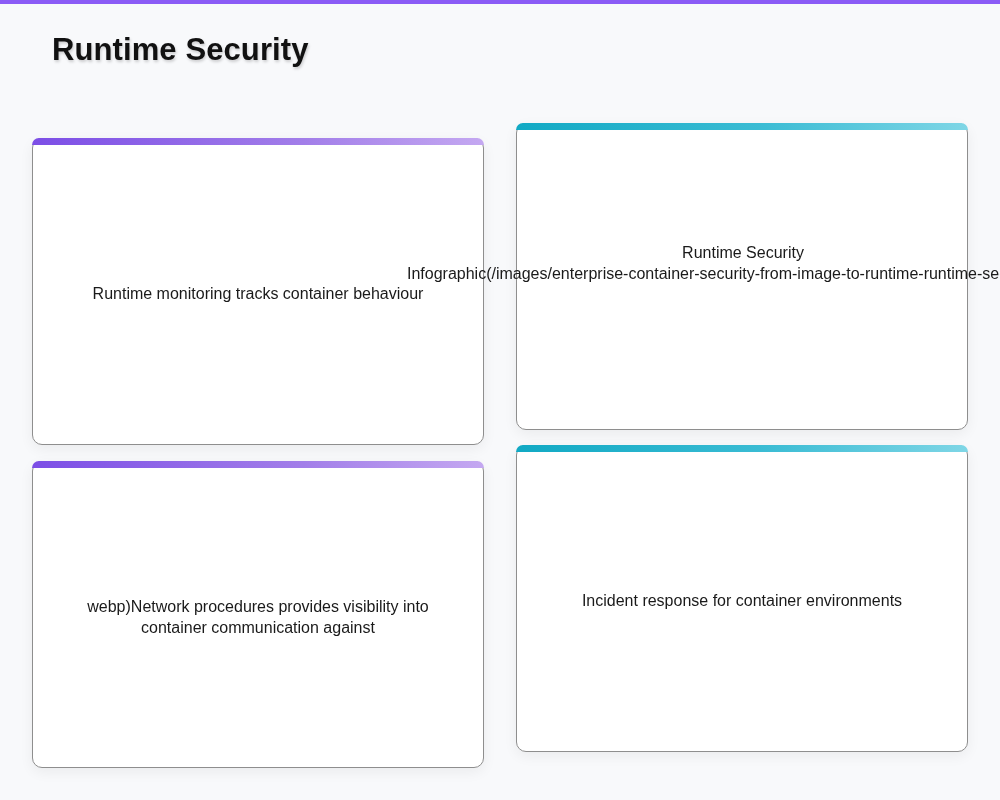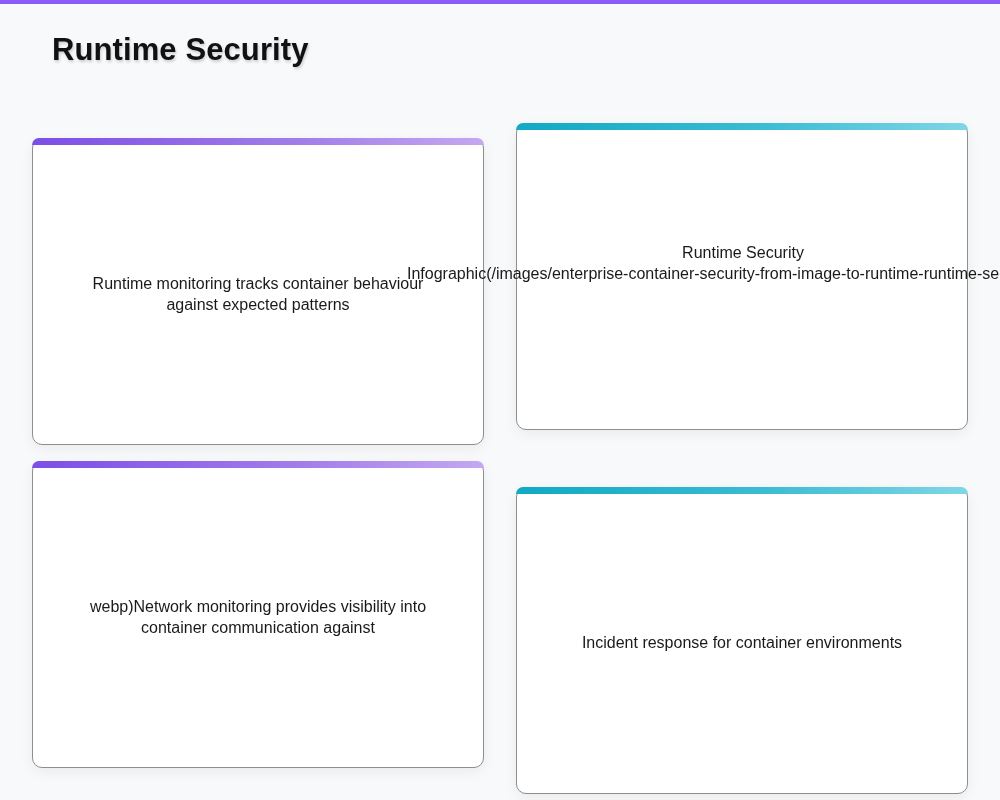--- a/index.html
+++ b/index.html
@@ -72,57 +72,56 @@
       line-height: 21px;
       color: #1a1a1a;
       padding-top: 4px;
     }
     .card-text .inner {
       white-space: nowrap;
     }
     #card-1 { left: 32px;  top: 138px; }
     #card-2 { left: 516px; top: 123px; }
     #card-3 { left: 32px;  top: 461px; }
-    #card-4 { left: 516px; top: 487px; }
+    #card-4 { left: 516px; top: 445px; }
     #card-2 .card-text .inner {
       display: block;
     }
   </style>
 </head>
 <body>
 
 <div class="top-accent"></div>
 
 <h1 class="page-title">Runtime Security</h1>
 
 <div class="card" id="card-1">
   <div class="card-strip strip-purple"></div>
   <div class="card-text">
     <div class="inner">
       <div>Runtime monitoring tracks container behaviour</div>
-      <div>against expected patterns</div>
     </div>
   </div>
 </div>
 
 <div class="card" id="card-2">
   <div class="card-strip strip-cyan"></div>
   <div class="card-text">
     <div class="inner" style="position:absolute; left:0; width:452px; top:118px;">
       <div style="text-align:center;">Runtime Security</div>
       <div style="text-align:left; padding-left:-110px; margin-left:-110px;">Infographic(/images/enterprise-container-security-from-image-to-runtime-runtime-security-infographic.</div>
     </div>
   </div>
 </div>
 
 <div class="card" id="card-3">
   <div class="card-strip strip-purple"></div>
   <div class="card-text">
     <div class="inner">
-      <div>webp)Network monitoring provides visibility into</div>
+      <div>webp)Network procedures provides visibility into</div>
       <div>container communication against</div>
     </div>
   </div>
 </div>
 
 <div class="card" id="card-4">
   <div class="card-strip strip-cyan"></div>
   <div class="card-text">
     <div class="inner">
       <div>Incident response for container environments</div>

